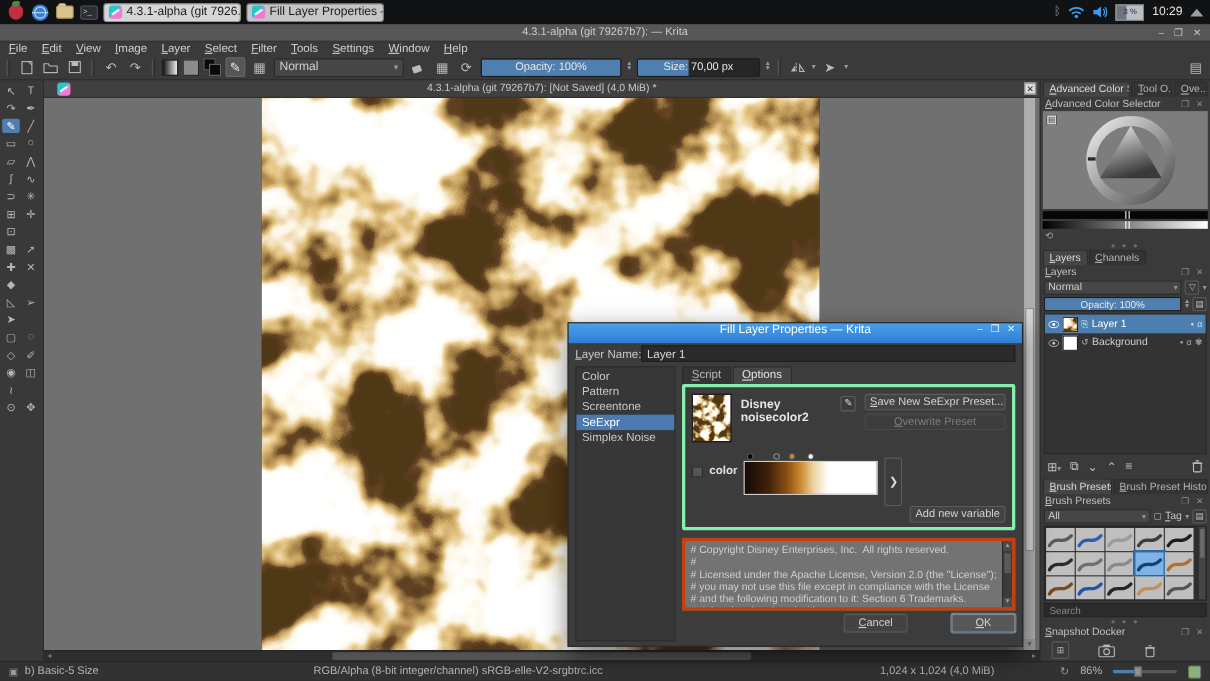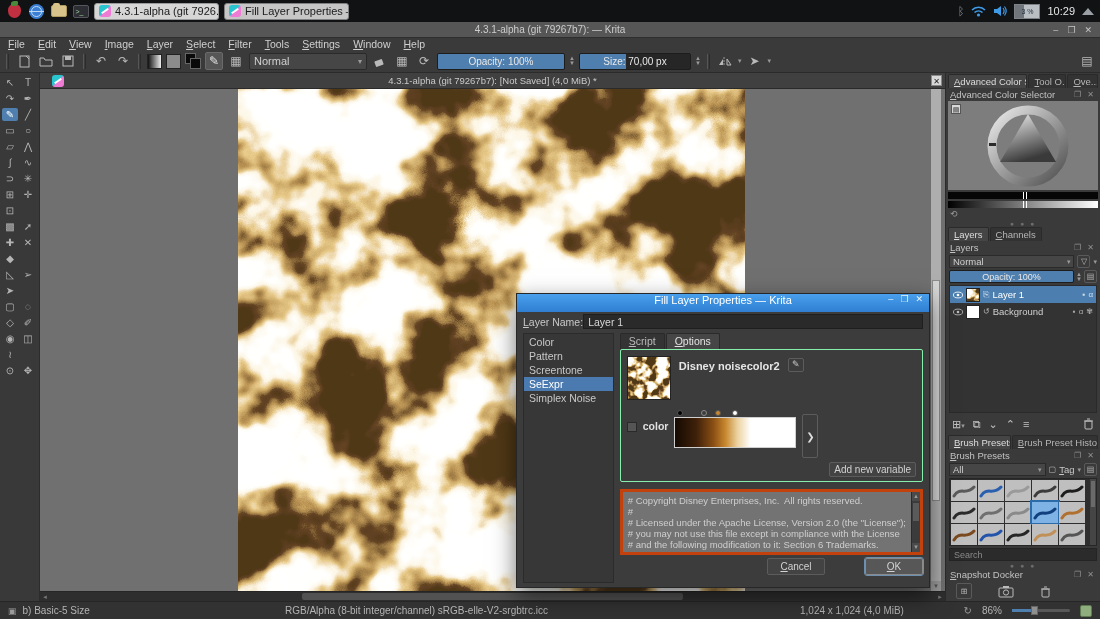--- a/index.html
+++ b/index.html
@@ -138,21 +138,21 @@
   #dlg-name-row { display:flex; align-items:center; gap:0; padding:2px 6px 4px 6px; }
   #dlg-name-input { flex:1; height:15px; background:#2a2a2a; border:1px solid #1f1f1f; color:#d8d8d8; display:flex; align-items:center; padding:0 4px; }
   #dlg-body { display:flex; gap:6px; padding:0 6px; height:250px; }
   #type-list { width:106px; background:#373737; border:1px solid #2b2b2b; padding-top:1px; }
   .type-item { padding:1px 5px; color:#c8c8c8; }
   .type-item.sel { background:#4a7ab0; color:#fff; }
   #dlg-right { flex:1; display:flex; flex-direction:column; position:relative; }
   .dlg-tabs { display:flex; gap:1px; }
   .dlg-tab { padding:1px 8px 2px 8px; background:#343434; border:1px solid #2a2a2a; border-bottom:none; color:#bbb; border-radius:2px 2px 0 0; }
   .dlg-tab.active { background:#464646; color:#e2e2e2; }
-  #groupbox { border:1px solid #86efac; border-radius:2px; margin-top:0; padding:6px 6px 4px 6px; height:133px; position:relative; }
+  #groupbox { border:3px solid #86efac; border-radius:2px; margin-top:0; padding:6px 6px 4px 6px; height:133px; position:relative; }
   #preset-row { display:flex; align-items:flex-start; gap:8px; }
   #preset-thumb { width:44px; height:44px; border:1px solid #222; background:#1c0f04; }
   #preset-name { font-weight:bold; color:#e6e6e6; font-size:11px; margin-top:4px; }
   .pencil-btn { width:16px; height:14px; border:1px solid #5c5c5c; border-radius:2px; text-align:center; font-size:9px; color:#cfcfcf; margin-top:2px; }
   #preset-btns { margin-left:auto; display:flex; flex-direction:column; gap:3px; width:128px; }
   .dbtn { border:1px solid #5c5c5c; background:#434343; color:#d2d2d2; text-align:center; padding:1px 4px; border-radius:2px; font-size:10px; white-space:nowrap; }
   .dbtn.disabled { color:#7d7d7d; border-color:#4a4a4a; background:#3d3d3d; }
   #var-row { display:flex; gap:6px; margin-top:8px; align-items:flex-start; }
   .chk { width:10px; height:10px; background:#555; border:1px solid #2a2a2a; margin-top:14px; }
   #var-name { font-weight:bold; color:#e0e0e0; margin-top:12px; }
@@ -675,20 +675,24 @@
           <div class="dlg-tab acc">Script</div>
           <div class="dlg-tab acc active">Options</div>
         </div>
       <div id="groupbox">
         <div id="preset-row">
           <svg id="preset-thumb" width="44" height="44">
               <rect width="44" height="44" fill="#1c0f04" filter="url(#sxSmall)"></rect>
             </svg>
           <span id="preset-name">Disney noisecolor2</span>
           <span class="pencil-btn">✎</span>
+          <div id="preset-btns">
+            <div class="dbtn acc">Save New SeExpr Preset...</div>
+            <div class="dbtn disabled acc">Overwrite Preset</div>
+          </div>
         </div>
         <div id="var-row">
           <div class="chk"></div>
           <span id="var-name">color</span>
           <div id="grad-widget">
             <div id="grad-stops">
                 <span class="stop" style="left: 2%; background: rgb(0, 0, 0); border: 1px solid rgb(85, 85, 85);"></span>
                 <span class="stop" style="left: 22%; background: transparent; border: 1px solid rgb(138, 138, 138);"></span>
                 <span class="stop" style="left: 33%; background: rgb(200, 135, 46); border: 1px solid rgb(85, 85, 85);"></span>
                 <span class="stop" style="left: 47%; background: rgb(255, 255, 255); border: 1px solid rgb(85, 85, 85);"></span>

